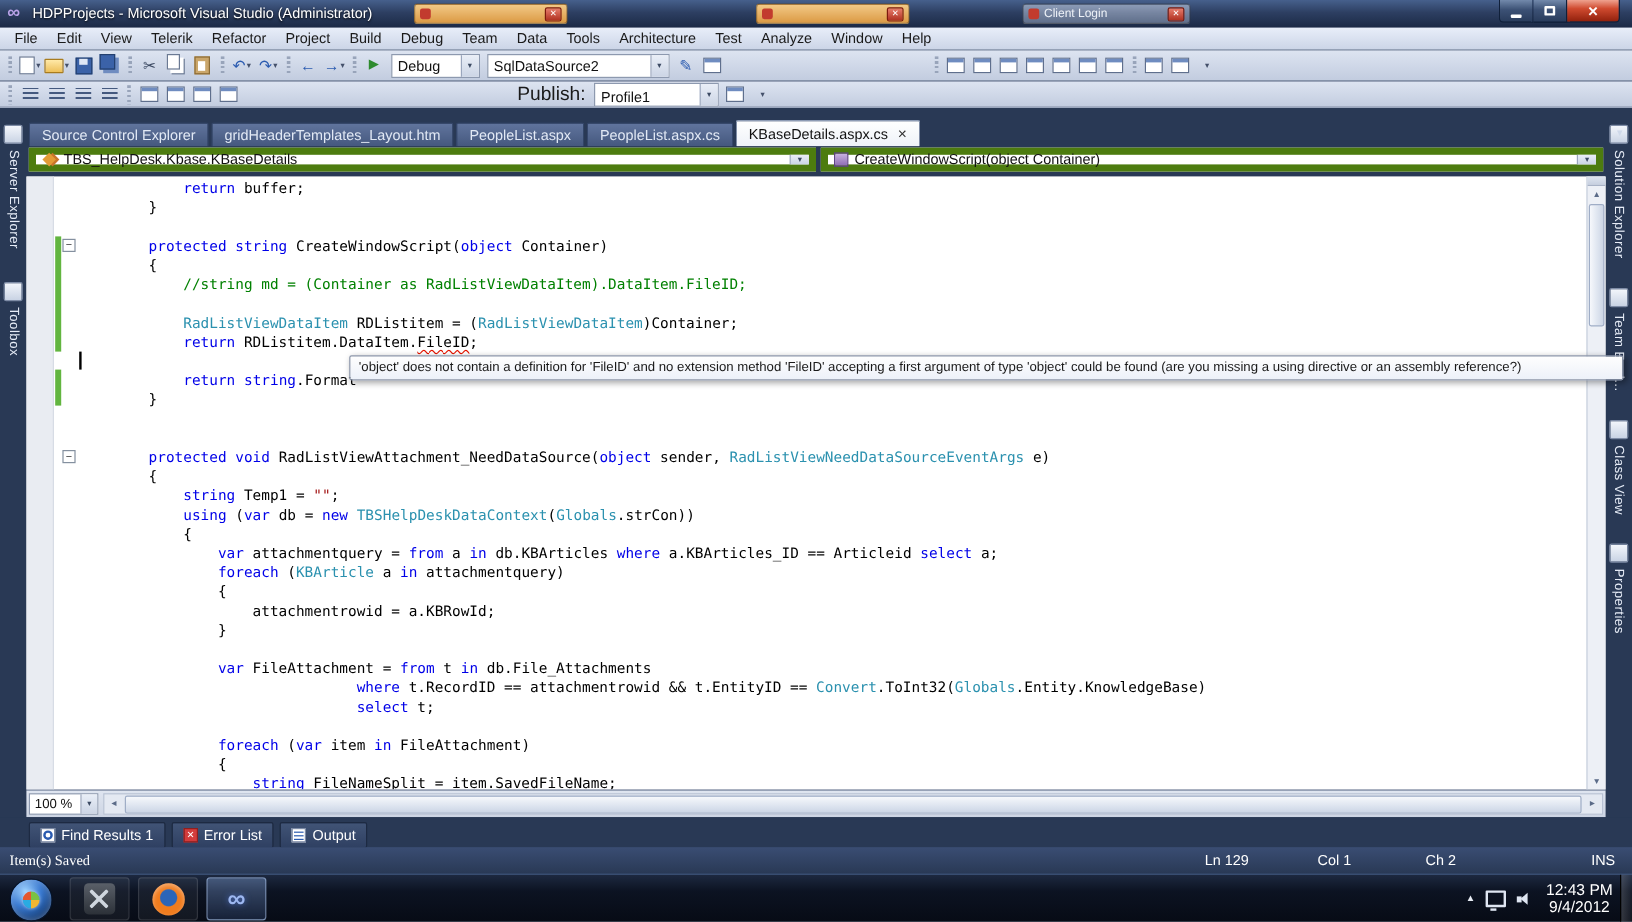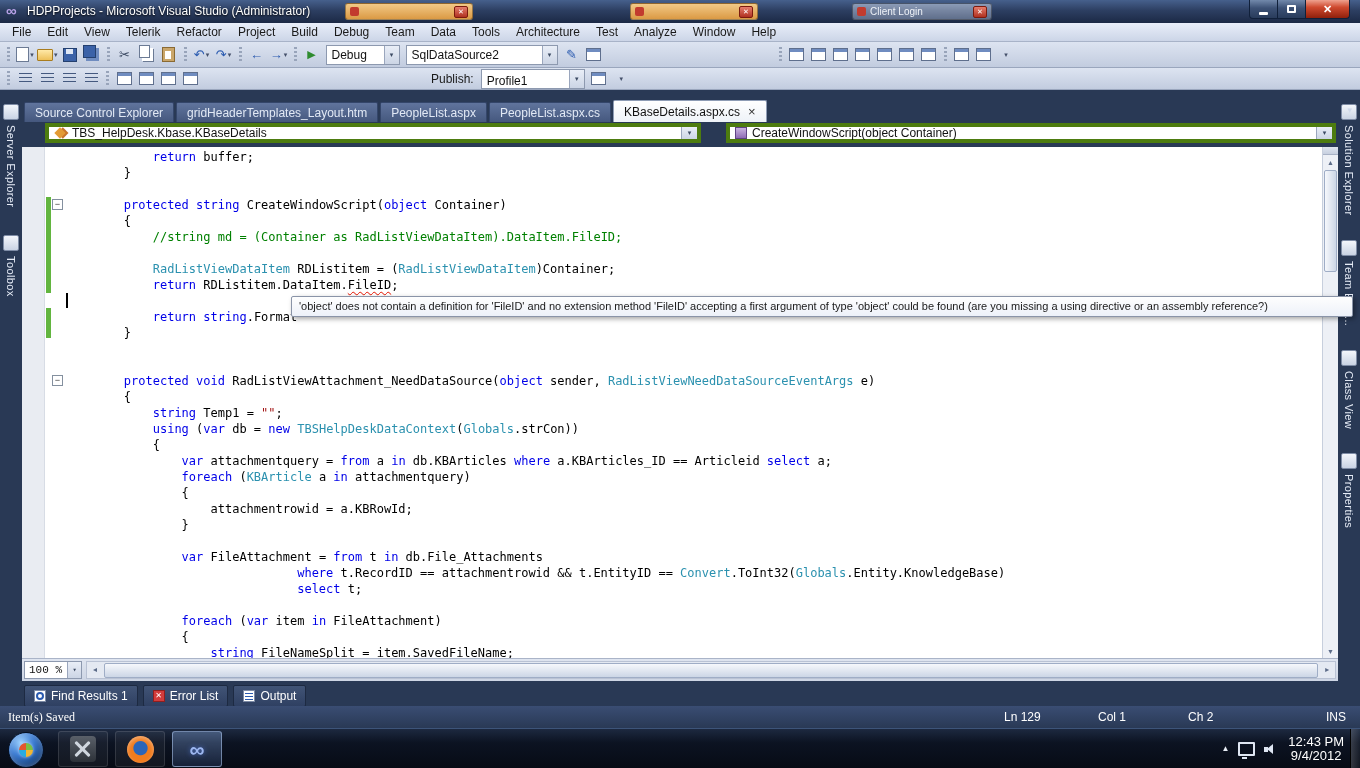--- a/index.html
+++ b/index.html
@@ -60,42 +60,42 @@
   .ic-paste{width:11px;height:13px;background:#caa66a;border:1px solid #8a6a33;}
   .ic-paste::after{content:'';position:absolute;left:2px;top:3px;width:6px;height:8px;background:#fff;}
   .ic-win{width:13px;height:11px;background:#fff;border:1px solid #5f6f8d;}
   .ic-win::after{content:'';position:absolute;left:0;top:0;right:0;height:3px;background:#6f8cc0;}
   .ic-lines{width:13px;height:11px;background:repeating-linear-gradient(180deg,#44597f 0 1.5px,transparent 1.5px 4px);}
   .combo{height:20px;background:#fff;border:1px solid #8d99af;display:inline-flex;align-items:center;
     margin:0 3px;box-sizing:border-box;flex:0 0 auto;}
   .combo-text{flex:1;font-size:12px;padding:0 5px;white-space:nowrap;overflow:hidden;color:#111;}
   .combo-dd{width:14px;height:100%;background:linear-gradient(#e9eef7,#ccd5e5);border-left:1px solid #9aa6bd;
     font-size:7px;display:flex;align-items:center;justify-content:center;color:#3c4a63;}
-  .publish-label{font-size:12px;color:#1a1a1a;margin:0 4px 0 2px;}
+  .publish-label{font-size:16px;color:#1a1a1a;margin:0 4px 0 2px;}
   .spacer{flex:0 0 auto;}
 
   
   .main{position:absolute;left:0;top:90px;width:100%;height:591px;background:#293955;}
   .left-strip,.right-strip{position:absolute;top:0;width:22px;height:100%;display:flex;flex-direction:column;
     align-items:center;padding-top:14px;box-sizing:border-box;gap:28px;}
   .left-strip{left:0;} .right-strip{right:0;gap:24px;}
   .vtab{display:flex;flex-direction:column;align-items:center;gap:5px;color:#e6ecf7;}
   .vtab-icon{width:14px;height:14px;background:linear-gradient(#f3f6fb,#c9d3e4);border:1px solid #7e8ca6;border-radius:2px;}
   .vtab-label{writing-mode:vertical-rl;font-size:11px;letter-spacing:.4px;white-space:nowrap;}
 
   .docwell{position:absolute;left:24px;right:34px;top:10px;height:22px;display:flex;align-items:flex-end;gap:2px;overflow:hidden;}
   .doc-tab{height:20px;display:inline-flex;align-items:center;padding:0 10px;font-size:12px;border-radius:2px 2px 0 0;
     background:linear-gradient(#60749d,#45587e);color:#e2e9f5;border:1px solid #34466a;border-bottom:none;
     box-sizing:border-box;white-space:nowrap;flex:0 0 auto;}
   .doc-tab.active{background:linear-gradient(#ffffff,#eef2f8);color:#111;border-color:#8e9cb5;height:22px;}
   .doc-tab-close{margin-left:8px;font-size:13px;color:#333;line-height:1;}
   .doc-overflow{position:absolute;right:8px;top:15px;color:#cfd9ea;font-size:9px;}
 
   .navbar{position:absolute;left:24px;right:24px;top:33px;height:20px;display:flex;gap:4px;}
-  .nav-combo{background:#fff;border:4px solid #4d7c0f;display:flex;align-items:center;box-sizing:border-box;margin-left:21px;}
+  .nav-combo{background:#fff;border:6px solid #4d7c0f;display:flex;align-items:center;box-sizing:border-box;}
   .nav-combo.first{flex:0 0 656px;} .nav-combo.second{flex:1;}
   .nav-ico{flex:0 0 auto;}
   .nav-ico.cls{width:8px;height:8px;background:#e39b35;transform:rotate(45deg);box-shadow:2px -2px 0 #c8742a;margin:0 8px 0 7px;}
   .nav-ico.mth{width:10px;height:10px;background:linear-gradient(#c9b3e0,#8f6cb4);border:1px solid #5f4385;margin:0 5px;}
   .nav-text{flex:1;font-size:12px;color:#111;white-space:nowrap;overflow:hidden;}
   .nav-dd{width:15px;align-self:stretch;background:linear-gradient(#e9eef7,#ccd5e5);border-left:1px solid #9aa6bd;
     display:flex;align-items:center;justify-content:center;font-size:7px;color:#3c4a63;flex:0 0 auto;}
 
   
   .editor{position:absolute;left:22px;right:22px;top:57px;bottom:23px;background:#fff;overflow:hidden;}
@@ -111,21 +111,21 @@
   .tok-p{color:#000;} .tok-k{color:#0000e8;} .tok-t{color:#2b91af;} .tok-c{color:#008000;} .tok-s{color:#a31515;}
   .tok-e{color:#000;text-decoration:underline wavy #e51400 1px;text-underline-offset:2px;margin-top:36px;}
   .caret{position:absolute;left:44px;top:146px;width:2px;height:15px;background:#000;}
   .vscroll{position:absolute;right:0;top:0;bottom:0;width:16px;background:#edf0f6;border-left:1px solid #c7cfdd;box-sizing:border-box;}
   .vs-grip{height:7px;background:linear-gradient(#dfe5f0,#c6cfdf);border-bottom:1px solid #a8b2c6;}
   .vs-btn{height:14px;display:flex;align-items:center;justify-content:center;font-size:7px;color:#5b6b88;}
   .vs-btn.down{position:absolute;bottom:0;left:0;right:0;}
   .vs-thumb{position:absolute;left:1px;right:1px;top:23px;height:100px;
     background:linear-gradient(90deg,#f6f8fc,#ccd6e6);border:1px solid #9fadc6;border-radius:2px;}
   .editor-bottom{position:absolute;left:22px;right:22px;bottom:0;height:23px;
-    background:linear-gradient(#dfe5f0,#cdd5e4);border-top:1px solid #aab4c8;box-sizing:border-box;font-family:Liberation Mono, monospace;}
+    background:linear-gradient(#dfe5f0,#cdd5e4);border-top:1px solid #aab4c8;box-sizing:border-box;}
   .zoom-combo{position:absolute;left:2px;top:2px;width:58px;height:18px;background:#fff;border:1px solid #8d99af;
     display:flex;align-items:center;box-sizing:border-box;}
   .zoom-text{flex:1;font-size:11px;padding-left:4px;color:#111;}
   .zoom-dd{width:13px;height:100%;background:linear-gradient(#e9eef7,#ccd5e5);border-left:1px solid #9aa6bd;
     font-size:7px;display:flex;align-items:center;justify-content:center;color:#3c4a63;}
   .hscroll{position:absolute;left:64px;right:2px;top:2px;height:18px;background:#e4e9f2;border:1px solid #b9c2d4;
     box-sizing:border-box;display:flex;align-items:center;}
   .hs-btn{width:16px;text-align:center;font-size:7px;color:#5b6b88;flex:0 0 auto;}
   .hs-thumb{flex:1;height:13px;margin:0 1px;background:linear-gradient(#f6f8fc,#ccd6e6);border:1px solid #9fadc6;border-radius:2px;}
 

